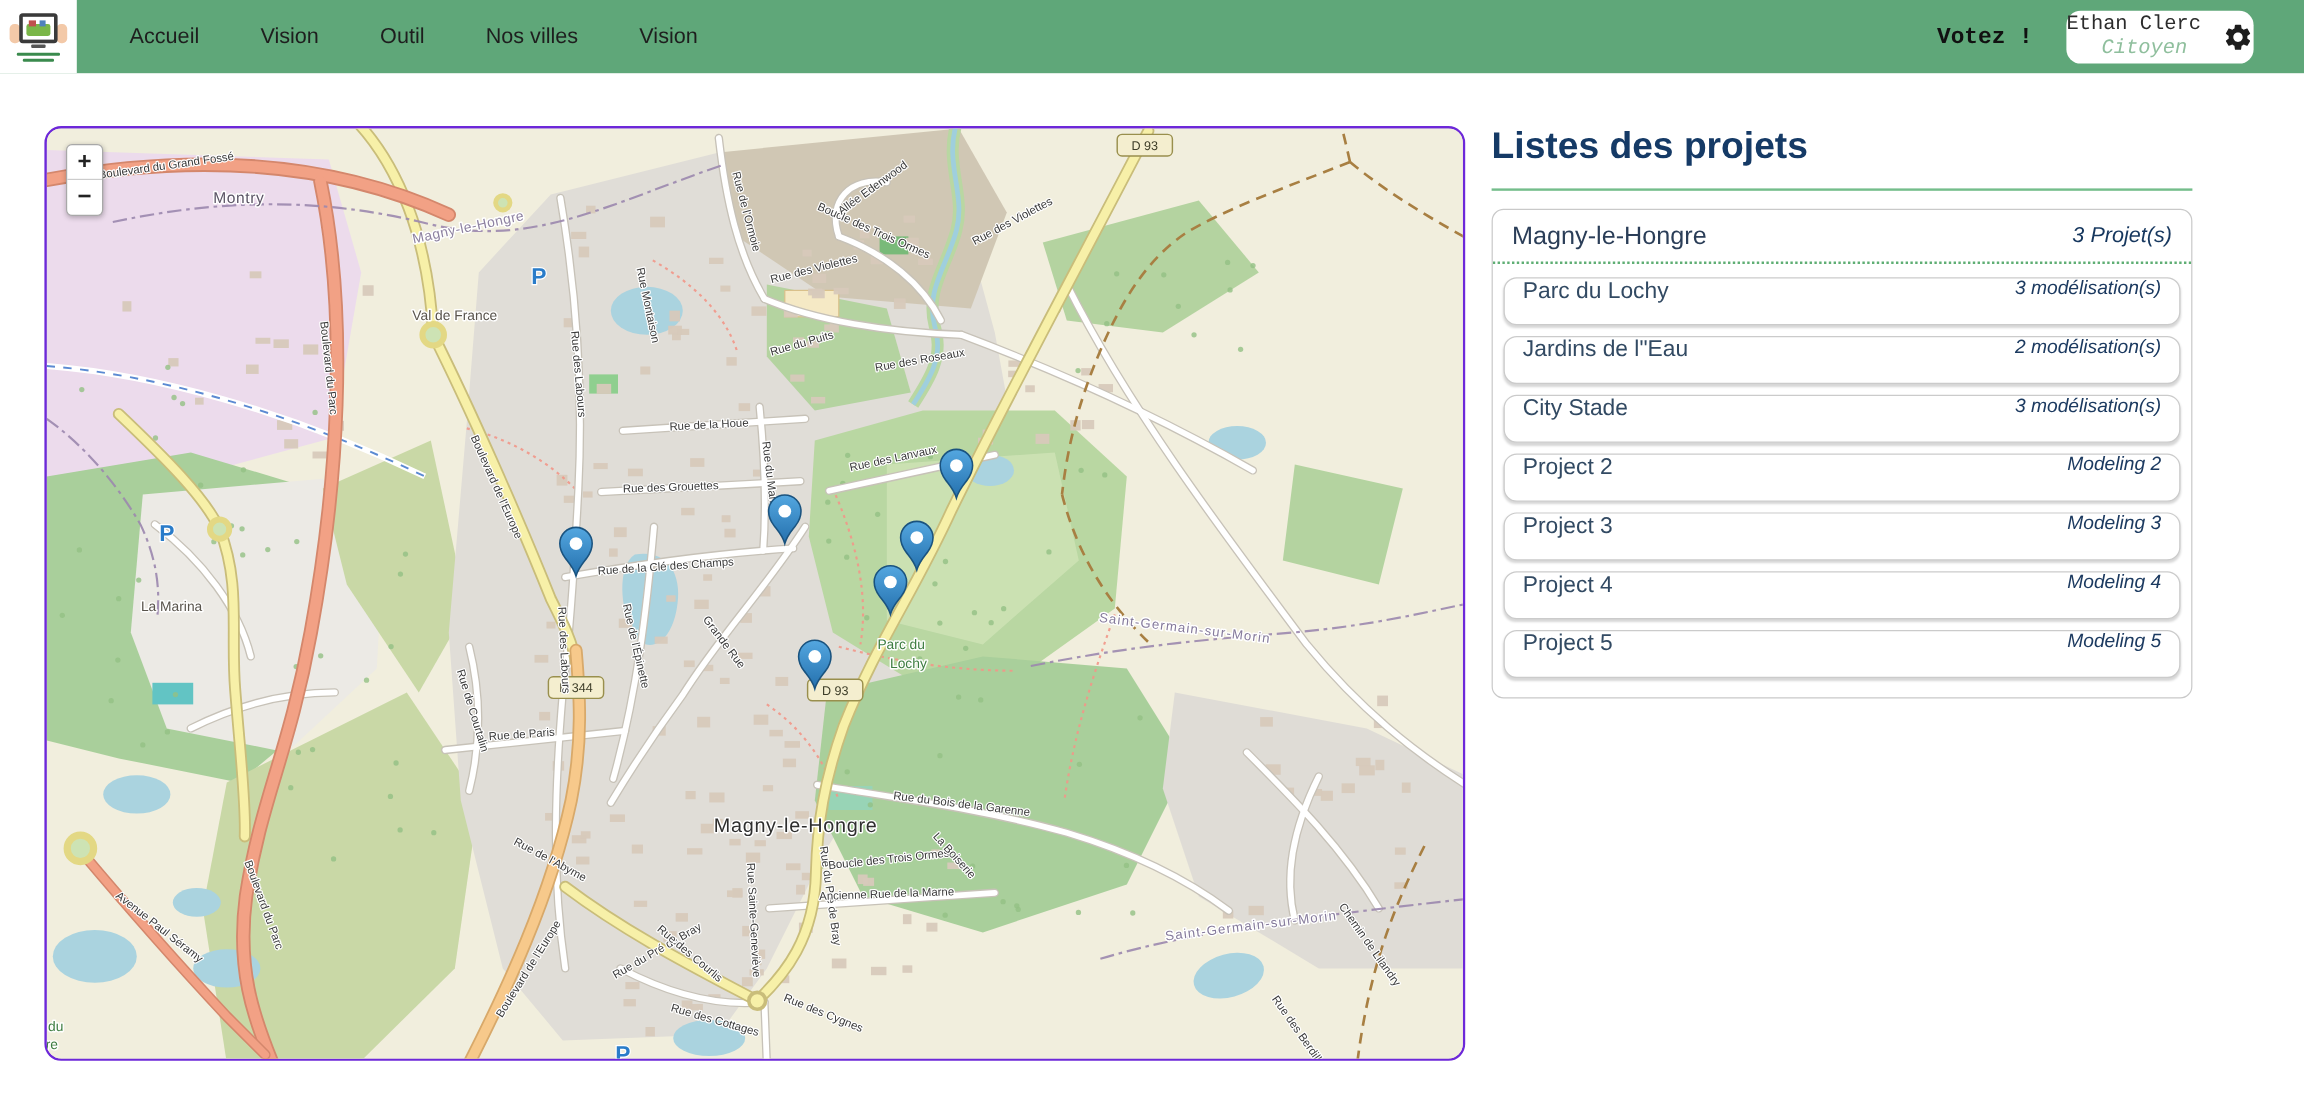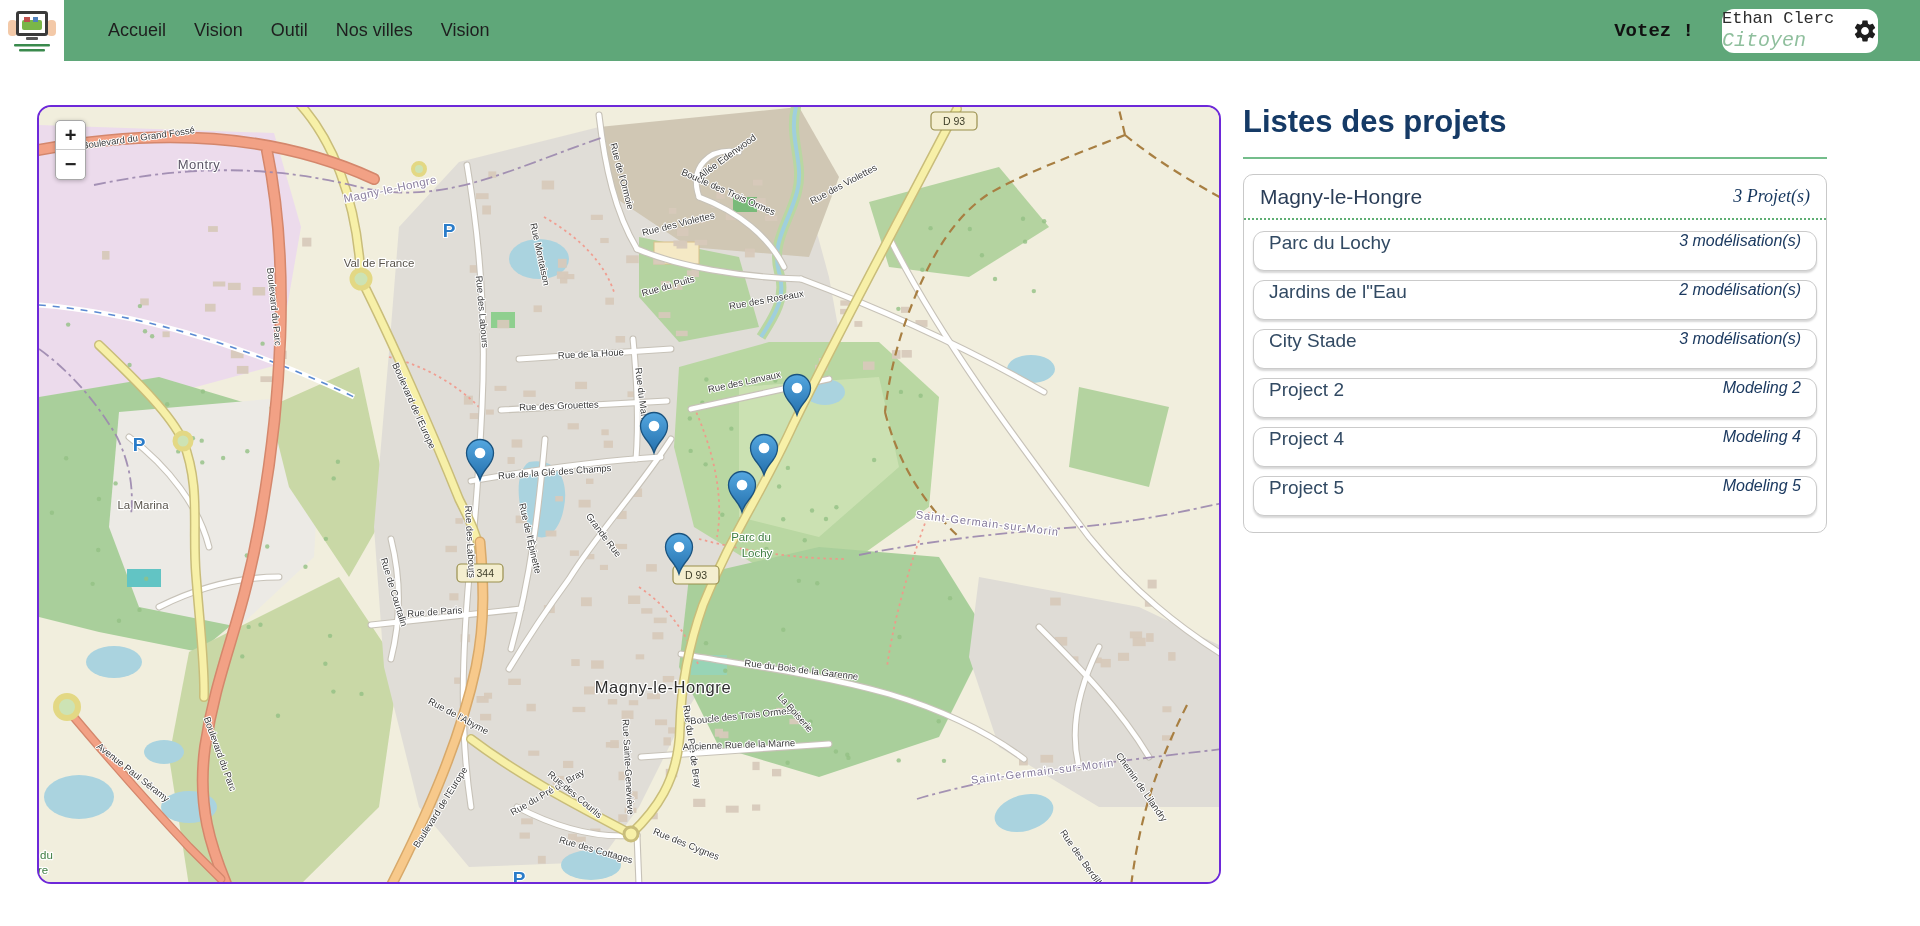--- a/index.html
+++ b/index.html
@@ -5,29 +5,29 @@
   * { box-sizing: border-box; margin: 0; padding: 0; }
   html,body { width:1920px; height:926px; overflow:hidden; background:#fff;
               font-family:"Liberation Sans", sans-serif; }
   .page { position:relative; width:1920px; height:926px; background:#fff; }
 
   
   .navbar { position:absolute; top:0; left:0; width:1920px; height:61px;
             background:#5fa779; display:flex; align-items:center; }
   .logo-box { width:64px; height:61px; background:#fff; display:flex;
               align-items:center; justify-content:center; flex:0 0 64px; }
-  .nav-links { display:flex; gap:28px; margin-left:44px; }
+  .nav-links { display:flex; gap:51px; margin-left:44px; }
   .nav-links a { text-decoration:none; color:#1e1e1e; font-size:18px; cursor:pointer; }
   .nav-right { margin-left:auto; display:flex; align-items:center; gap:28px; margin-right:42px;font-family:Liberation Mono, monospace; }
   .votez { font-weight:bold; font-size:19px; color:#111; cursor:pointer; }
   .user-pill { background:#fff; border-radius:12px; height:44px; width:156px;
                display:flex; align-items:center; padding:0 0; cursor:pointer; }
   .user-meta { display:flex; flex-direction:column; line-height:1.15; flex:1; }
   .user-name { font-size:17px; color:#2c2c2c; }
-  .user-role { font-size:20px; font-style:italic; color:#8fbf9d; }
+  .user-role { font-size:17px; font-style:italic; color:#8fbf9d;text-align:center; }
   .gear { width:26px; height:26px; }
 
   
   .map-card { position:absolute; left:37px; top:105px; width:1184px; height:779px;
               border:2px solid #6d28d9; border-radius:14px; overflow:hidden;
               background:#f1eedd; cursor:grab; }
   .map-card svg.basemap { position:absolute; left:0; top:0; }
   .zoomctl { position:absolute; left:16px; top:13px; width:31px; z-index:5;
              background:#fff; border:1px solid #a8a8a8; border-radius:5px; overflow:hidden;
              box-shadow:0 1px 4px rgba(0,0,0,.25); }
@@ -52,21 +52,21 @@
   
   .panel { position:absolute; left:1243px; top:104px; width:584px; }
   .panel-title { font-size:31px; font-weight:bold; color:#153a66; }
   .panel-hr { border:none; border-top:2px solid #74bd8b; margin-top:17px; }
   .group-card { margin-top:15px; border:1px solid #c9c9c9; border-radius:10px;
                 background:#fff; overflow:hidden; }
   .group-head { display:flex; justify-content:space-between; align-items:center;
                 height:45px; padding:0 16px; cursor:pointer;
                 border-bottom:2px dotted #5fae74; }
   .group-name { font-size:21px; color:#2b3e58; }
-  .group-count { font-size:18px; font-style:italic; color:#16375e;font-family:Liberation Serif, serif; }
+  .group-count { font-size:18px; font-style:italic; color:#16375e; }
   .rows { padding:11px 9px 12px 9px; }
   .prow { display:flex; justify-content:space-between; align-items:flex-start;
           height:40px; padding:0 15px; margin-bottom:9px; background:#fff;
           border:1px solid #cbcbcb; border-radius:11px;
           box-shadow:0 2px 2px rgba(0,0,0,.16); cursor:pointer; }
   .prow:last-child { margin-bottom:4px; }
   .pname { font-size:19px; color:#324a63; }
   .pcount { font-size:16px; font-style:italic; color:#1c3a60; }
 </style>
 </head>
@@ -642,20 +642,24 @@
           </div>
           <div class="prow">
             <span class="pname">City Stade</span>
             <span class="pcount">3 modélisation(s)</span>
           </div>
           <div class="prow">
             <span class="pname">Project 2</span>
             <span class="pcount">Modeling 2</span>
           </div>
           <div class="prow">
+            <span class="pname">Project 3</span>
+            <span class="pcount">Modeling 3</span>
+          </div>
+          <div class="prow">
             <span class="pname">Project 4</span>
             <span class="pcount">Modeling 4</span>
           </div>
           <div class="prow">
             <span class="pname">Project 5</span>
             <span class="pcount">Modeling 5</span>
           </div>
         </div>
     </div>
   </aside>

